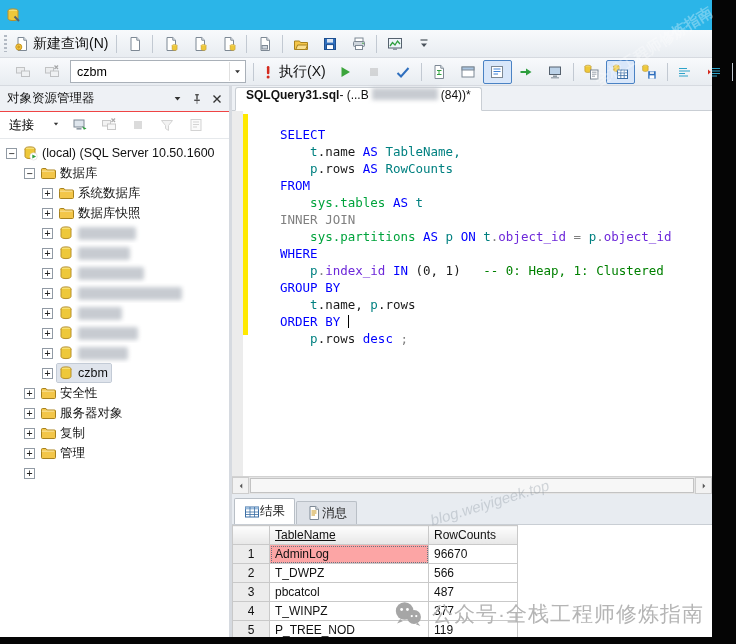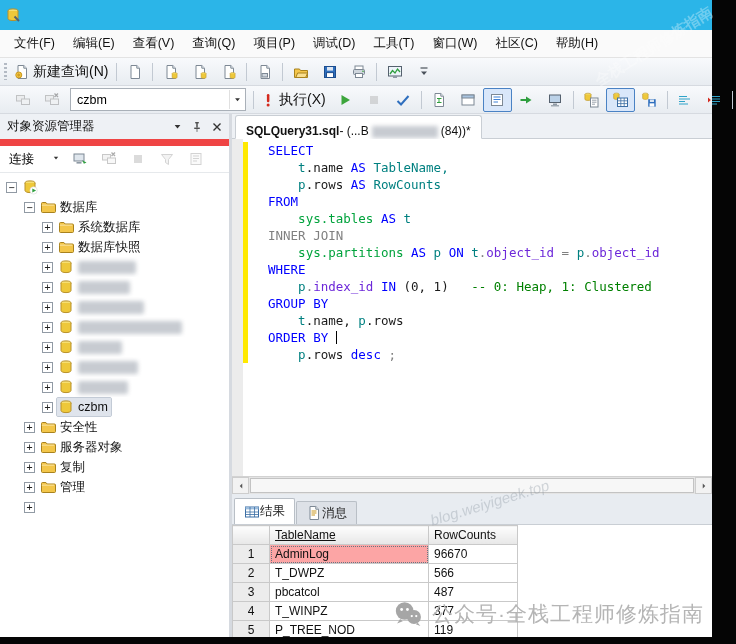--- a/index.html
+++ b/index.html
@@ -20,41 +20,41 @@
   .tbtn.toggled{border-color:#4a82c4;background:#d9e7fa}
   .tbtn.disabled{opacity:.45;filter:grayscale(1)}
   .tlabel{font-size:14px;color:#111;padding-right:2px}
   .ic{width:16px;height:16px;display:inline-flex;flex:none}
   .combo{width:168px;height:21px;background:#fff;border:1px solid #a9b0b8;display:inline-flex;align-items:center;justify-content:space-between;padding-left:6px;font-size:12.5px;margin:0 4px;flex:none}
   .combo-arrow{width:15px;height:19px;display:inline-flex;align-items:center;justify-content:center;border-left:1px solid #e0e0e0}
   
   .main{flex:1;display:flex;background:#e8ecf1;min-height:0}
   
   .oe{width:229px;flex:none;background:#fff;border-right:3px solid #d6dae0;display:flex;flex-direction:column;min-height:0}
-  .oe-head{height:25px;flex:none;background:#eef1f5;border-bottom:7px solid #ef4444;display:flex;align-items:center;justify-content:space-between;padding:0 3px 0 7px;font-size:12.5px;color:#111}
+  .oe-head{height:25px;flex:none;background:#eef1f5;border-bottom:1px solid #ef4444;display:flex;align-items:center;justify-content:space-between;padding:0 3px 0 7px;font-size:12.5px;color:#111}
   .oe-head-icons{display:flex;align-items:center;gap:2px}
   .oe-hbtn{width:18px;height:18px;display:inline-flex;align-items:center;justify-content:center}
   .oe-toolbar{height:26px;flex:none;display:flex;align-items:center;border-bottom:1px solid #e6e9ec;padding-left:5px;font-size:12.5px}
   .oe-connect{display:inline-flex;align-items:center;gap:17px;padding:2px 4px;border-radius:2px}
   .oe-tree{flex:1;overflow:hidden;padding-top:4px;background:#fff}
   .tree-row{height:20px;display:flex;align-items:center;gap:4px;font-size:12.5px;color:#111;white-space:nowrap;overflow:hidden}
   .expand{width:11px;height:11px;flex:none;border:1px solid #919aa4;background:#fff;font-size:10px;line-height:9px;text-align:center;color:#222;font-family:"DejaVu Sans Mono",monospace;box-sizing:border-box}
   .node-body{display:inline-flex;align-items:center;gap:4px;padding:1px 3px 1px 1px;border-radius:1px}
   .tree-row.selected .node-body{background:#dfe4ec;outline:1px solid #c3cbd6}
   .blurname{height:13px;background:#c7cbd1;border-radius:2px;filter:blur(2px)}
   
   .right{flex:1;display:flex;flex-direction:column;background:#fff;min-width:0}
   .tabstrip{height:24px;flex:none;background:#eef1f5;display:flex;align-items:flex-end;padding-left:3px;border-bottom:1px solid #c9ced4}
-  .doc-tab{height:22px;background:#fff;border:1px solid #c9ced4;border-bottom:1px solid #fff;margin-bottom:-1px;border-radius:3px 3px 0 0;display:flex;align-items:flex-end;padding:0 10px;font-size:12px;color:#111}
+  .doc-tab{height:22px;background:#fff;border:1px solid #c9ced4;border-bottom:1px solid #fff;margin-bottom:-1px;border-radius:3px 3px 0 0;display:flex;align-items:flex-start;padding:0 10px;font-size:12px;color:#111}
   .doc-tab b{font-weight:bold}
   .blurbox{display:inline-block;width:66px;height:12px;background:#c7cbd1;filter:blur(2px);margin:0 3px}
   .editor{flex:1;position:relative;display:flex;overflow:hidden;background:#fff}
   .gutter{width:11px;background:#ececec;flex:none}
   .changebar{position:absolute;left:11px;top:3px;width:5px;height:221px;background:#ffe900}
-  .code{margin:0;padding:3px 0 0 25px;font-family:"DejaVu Sans Mono",monospace;font-size:12.5px;line-height:17px}
+  .code{margin:12px;padding:3px 0 0 25px;font-family:"DejaVu Sans Mono",monospace;font-size:12.5px;line-height:17px}
   .code-line{white-space:pre;height:17px}
   .tok-k{color:#0000ff}.tok-a{color:#008080}.tok-s{color:#00a33c}.tok-f{color:#6d28d9}
   .tok-o{color:#808080}.tok-c{color:#008000}.tok-p{color:#1a1a1a}
   .caret{display:inline-block;width:1px;height:13px;background:#000;vertical-align:-2px}
   .hscroll{height:17px;flex:none;background:#e4e4e4;display:flex;border-top:1px solid #d2d2d2}
   .hs-btn{width:17px;height:100%;background:#f2f2f2;border:1px solid #cdcdcd;display:flex;align-items:center;justify-content:center;box-sizing:border-box}
   .hs-thumb{flex:1;background:#f7f7f7;border:1px solid #c3c3c3;margin:1px}
   .res-split{height:4px;flex:none;background:#e8ecf1}
   .res-tabs{height:26px;flex:none;background:#e8ecf1;display:flex;align-items:flex-end;padding-left:2px;gap:1px}
   .res-tab{height:22px;display:flex;align-items:center;padding:0 9px;font-size:12.5px;color:#222;border:1px solid #b9bfc6;border-bottom:none;background:#dde1e7;border-radius:2px 2px 0 0}
@@ -80,32 +80,20 @@
     <span class="app-icon ic">
         <span class="ic">
           <svg viewBox="0 0 16 16" width="16" height="16" fill="none" stroke-width="1">
             <ellipse cx="8" cy="4" rx="5" ry="2.1" fill="#f6df72" stroke="#b8912a"></ellipse>
             <path d="M3 4v7.5c0 1.2 2.2 2.1 5 2.1s5-.9 5-2.1V4" fill="#eec83a" stroke="#b8912a"></path>
             <path d="M9.5 9.5l4.5 4.5" stroke="#55616e" stroke-width="2"></path>
           </svg>
         </span>
       </span>
   </div>
-  <div class="menubar" id="menu">
-      <div class="menu-item">文件(F)</div>
-      <div class="menu-item">编辑(E)</div>
-      <div class="menu-item">查看(V)</div>
-      <div class="menu-item">查询(Q)</div>
-      <div class="menu-item">项目(P)</div>
-      <div class="menu-item">调试(D)</div>
-      <div class="menu-item">工具(T)</div>
-      <div class="menu-item">窗口(W)</div>
-      <div class="menu-item">社区(C)</div>
-      <div class="menu-item">帮助(H)</div>
-    </div>
   <div class="toolbar" id="tb1">
       <span class="grip"></span>
       <span class="tbtn">
         <span class="ic">
           <svg viewBox="0 0 16 16" width="16" height="16" fill="none" stroke-width="1">
             <path d="M4 1.5h5.8l2.7 2.7v10.3H4z" fill="#fffffe" stroke="#7d8894"></path>
             <path d="M9.8 1.5v2.7h2.7" fill="#e9eef3" stroke="#7d8894"></path>
             <circle cx="4.8" cy="11" r="3" fill="#ffd24a" stroke="#c9971f"></circle>
             <path d="M4.8 8.6v4.8M2.8 9.8l4 2.4M6.8 9.8l-4 2.4" stroke="#c9971f" stroke-width=".8"></path>
           </svg>
@@ -453,20 +441,21 @@
             <span class="expand">−</span>
             <span class="node-body">
               <span class="ic">
                 <svg viewBox="0 0 16 16" width="16" height="16" fill="none" stroke-width="1">
                   <ellipse cx="8" cy="4" rx="5" ry="2.1" fill="#f6df72" stroke="#b8912a"></ellipse>
                   <path d="M3 4v7.5c0 1.2 2.2 2.1 5 2.1s5-.9 5-2.1V4" fill="#eec83a" stroke="#b8912a"></path>
                   <circle cx="11.6" cy="11.4" r="3.7" fill="#fff" stroke="#d0d0d0" stroke-width=".5"></circle>
                   <path d="M10.3 9.4l3.8 2-3.8 2z" fill="#2e9e3e"></path>
                 </svg>
               </span>
+              <span class="tree-label">(local) (SQL Server 10.50.1600</span>
             </span>
           </div>
           <div class="tree-row" style="padding-left: 24px;">
             <span class="expand">−</span>
             <span class="node-body">
               <span class="ic">
                 <svg viewBox="0 0 16 16" width="16" height="16" fill="none" stroke-width="1">
                   <path d="M1.5 4.5c0-.6.4-1 1-1h3.4l1.2 1.5h7.4c.6 0 1 .4 1 1v6.5c0 .6-.4 1-1 1H2.5c-.6 0-1-.4-1-1z" fill="#f3c64a" stroke="#a8821e"></path>
                   <path d="M1.8 6.2h12.4" stroke="#f8dd8f" stroke-width="1.3"></path>
                 </svg>

